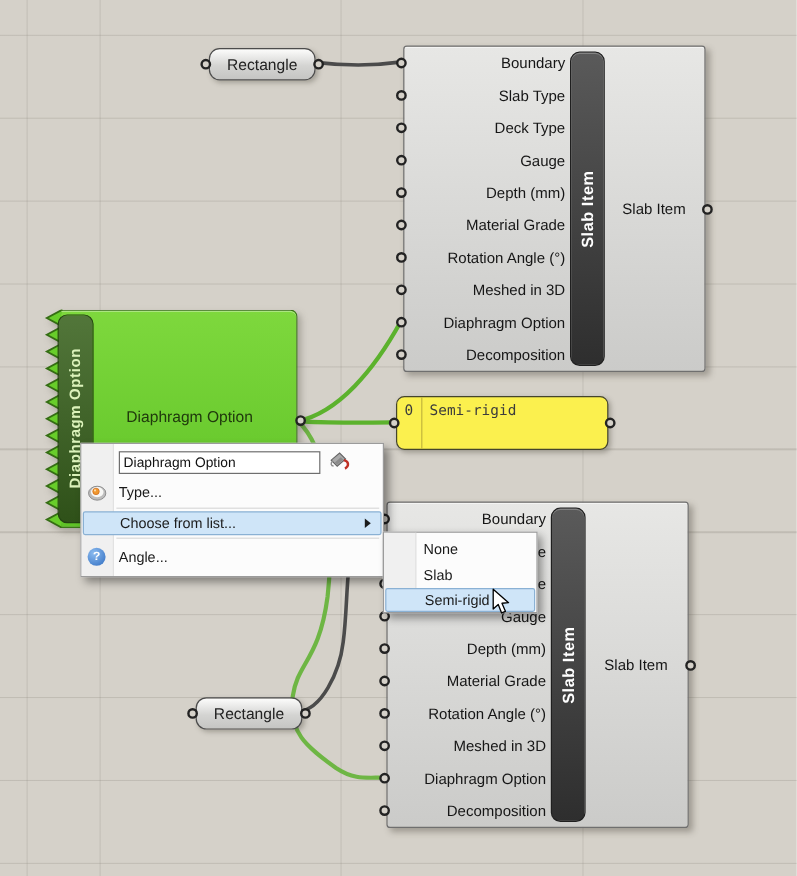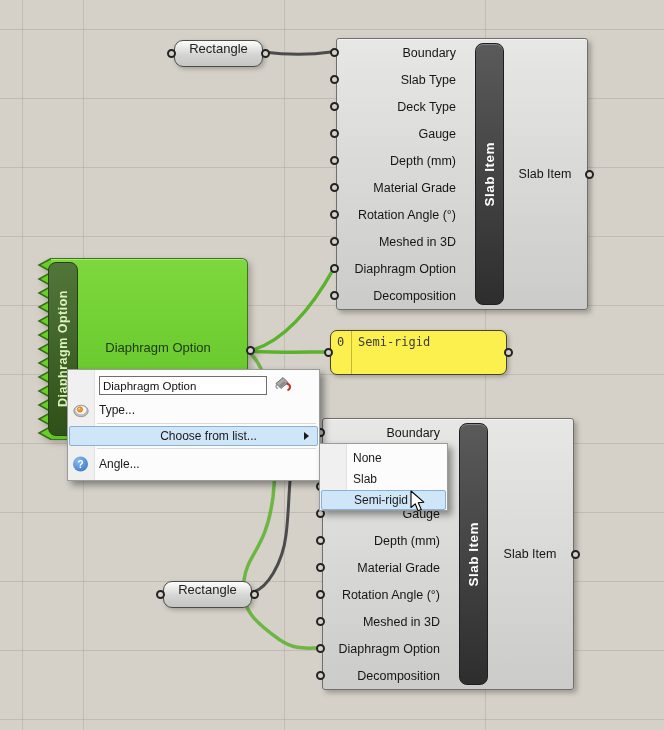--- a/index.html
+++ b/index.html
@@ -11,36 +11,36 @@
       repeating-linear-gradient(to right, rgba(125,120,110,.22) 0px, rgba(125,120,110,.22) 1px, transparent 1px, transparent 201px);
     background-position:0 29px, 83px 0;}
   #wires{position:absolute;left:0;top:0;z-index:1;}
   
   .slab{position:absolute;width:250px;height:270px;z-index:3;
     background:linear-gradient(180deg,#e7e7e5,#cccccا 60%,#c7c7c5);
     background:linear-gradient(180deg,#e7e7e5,#cbcbc9);
     border:1px solid #6f6f6f;border-radius:3px;
     box-shadow:3px 3px 5px rgba(70,65,55,.38), inset 0 1px 0 rgba(255,255,255,.55);}
   .inrows{position:absolute;left:0;top:0;}
-  .inrow{position:relative;display:flex;align-items:center;justify-content:flex-end;height:27px;padding-right:19px;}
+  .inrow{position:relative;display:flex;align-items:center;justify-content:flex-end;height:27px;padding-right:4px;}
   .inlabel{font-size:12.5px;color:#161616;white-space:nowrap;}
   .conn{position:absolute;width:9px;height:9px;border:2.5px solid #232323;border-radius:50%;
     background:#d5d1c9;box-sizing:border-box;}
   .inrow .conn{left:-7px;top:50%;margin-top:-4.5px;}
   .bar{position:absolute;top:4px;bottom:4px;width:27px;border-radius:8px;
     background:linear-gradient(180deg,#5a5a5a,#2e2e2e);border:1px solid #1f1f1f;
     display:flex;align-items:center;justify-content:center;box-shadow:inset 0 1px 0 rgba(255,255,255,.25);}
   .vtext{writing-mode:vertical-rl;transform:rotate(180deg);font-weight:bold;font-size:13.5px;color:#fff;letter-spacing:.5px;white-space:nowrap;}
   .outzone{position:absolute;top:0;bottom:0;right:0;display:flex;align-items:center;justify-content:center;}
   .outzone .olabel{font-size:12.5px;color:#161616;}
   .outzone .conn{right:-7px;top:50%;margin-top:-4.5px;}
   
   .capsule{position:absolute;width:87px;height:25px;z-index:3;border:1.5px solid #4c4c4c;border-radius:9px;
     background:linear-gradient(180deg,#fdfdfc,#d4d4d2 55%,#c5c5c3);
-    display:flex;align-items:flex-start;justify-content:center;
+    display:flex;align-items:center;justify-content:center;
     box-shadow:2px 2px 4px rgba(70,65,55,.35);font-size:13px;color:#222;}
   .capsule .conn{top:50%;margin-top:-4.5px;}
   .capsule .conn.l{left:-8px;} .capsule .conn.r{right:-8px;}
   
   .vlist{position:absolute;left:36px;top:258px;width:212px;height:182px;z-index:2;filter:drop-shadow(3px 3px 3px rgba(70,65,55,.35));}
   .vbody{position:absolute;left:15px;top:0;right:0;bottom:0;
     background:linear-gradient(180deg,#7ed83d,#5ec226);
     border:1.5px solid #3a7718;border-left:none;border-radius:0 6px 6px 0;
     box-shadow:inset 0 1px 0 rgba(255,255,255,.35);}
   .vbar{position:absolute;left:12px;top:4px;bottom:4px;width:28px;border-radius:8px;
@@ -61,21 +61,21 @@
   .panel .conn.r{right:-7px;top:50%;margin-top:-4.5px;}
   
   .menu{position:absolute;left:67px;top:369px;width:251px;z-index:10;
     background:#fcfcfc;border:1px solid #9b9b9b;box-shadow:4px 4px 7px rgba(0,0,0,.40);
     padding:3px 0 4px 0;font-size:12px;color:#1a1a1a;}
   .menu .gutter{position:absolute;left:0;top:0;bottom:0;width:26px;background:#f0f0f0;border-right:1px solid #e2e2e2;}
   .mrow{position:relative;display:flex;align-items:center;height:23px;padding-left:31px;}
   .mrow.field-row{height:25px;}
   .mrow .micon{position:absolute;left:5px;top:50%;transform:translateY(-50%);display:flex;}
   .msep{height:1px;background:#d9d9d9;margin:2px 3px 2px 29px;}
-  .mrow.hl{height:20px;margin:0 1px;background:#cfe5f8;border:1px solid #8ab1d4;border-radius:2px;box-sizing:border-box;padding-left:30px;justify-content:center;}
+  .mrow.hl{height:20px;margin:0 1px;background:#cfe5f8;border:1px solid #8ab1d4;border-radius:2px;box-sizing:border-box;padding-left:30px;}
   .arrow-right{position:absolute;right:8px;top:50%;margin-top:-4px;width:0;height:0;
     border-left:5px solid #1c1c1c;border-top:4px solid transparent;border-bottom:4px solid transparent;}
   .name-input{width:168px;height:19px;border:1px solid #6e6e6e;font-family:"Liberation Sans",sans-serif;
     font-size:11.5px;padding:0 0 0 3px;background:#fff;color:#111;box-sizing:border-box;outline:none;}
   .paint{margin-left:6px;}
   .icon-enabled{width:14px;height:13px;border:1px solid #6b6b6b;border-radius:3px;box-sizing:border-box;
     background:linear-gradient(90deg,#c9c9c9 0 38%,#454545 38%);}
   .icon-help{width:15px;height:15px;border-radius:50%;background:radial-gradient(circle at 35% 30%,#8cbcf0,#2f6cc0);
     color:#fff;font-size:10px;font-weight:bold;display:flex;align-items:center;justify-content:center;}
   .submenu{position:absolute;left:319px;top:443px;width:129px;height:68px;z-index:12;

